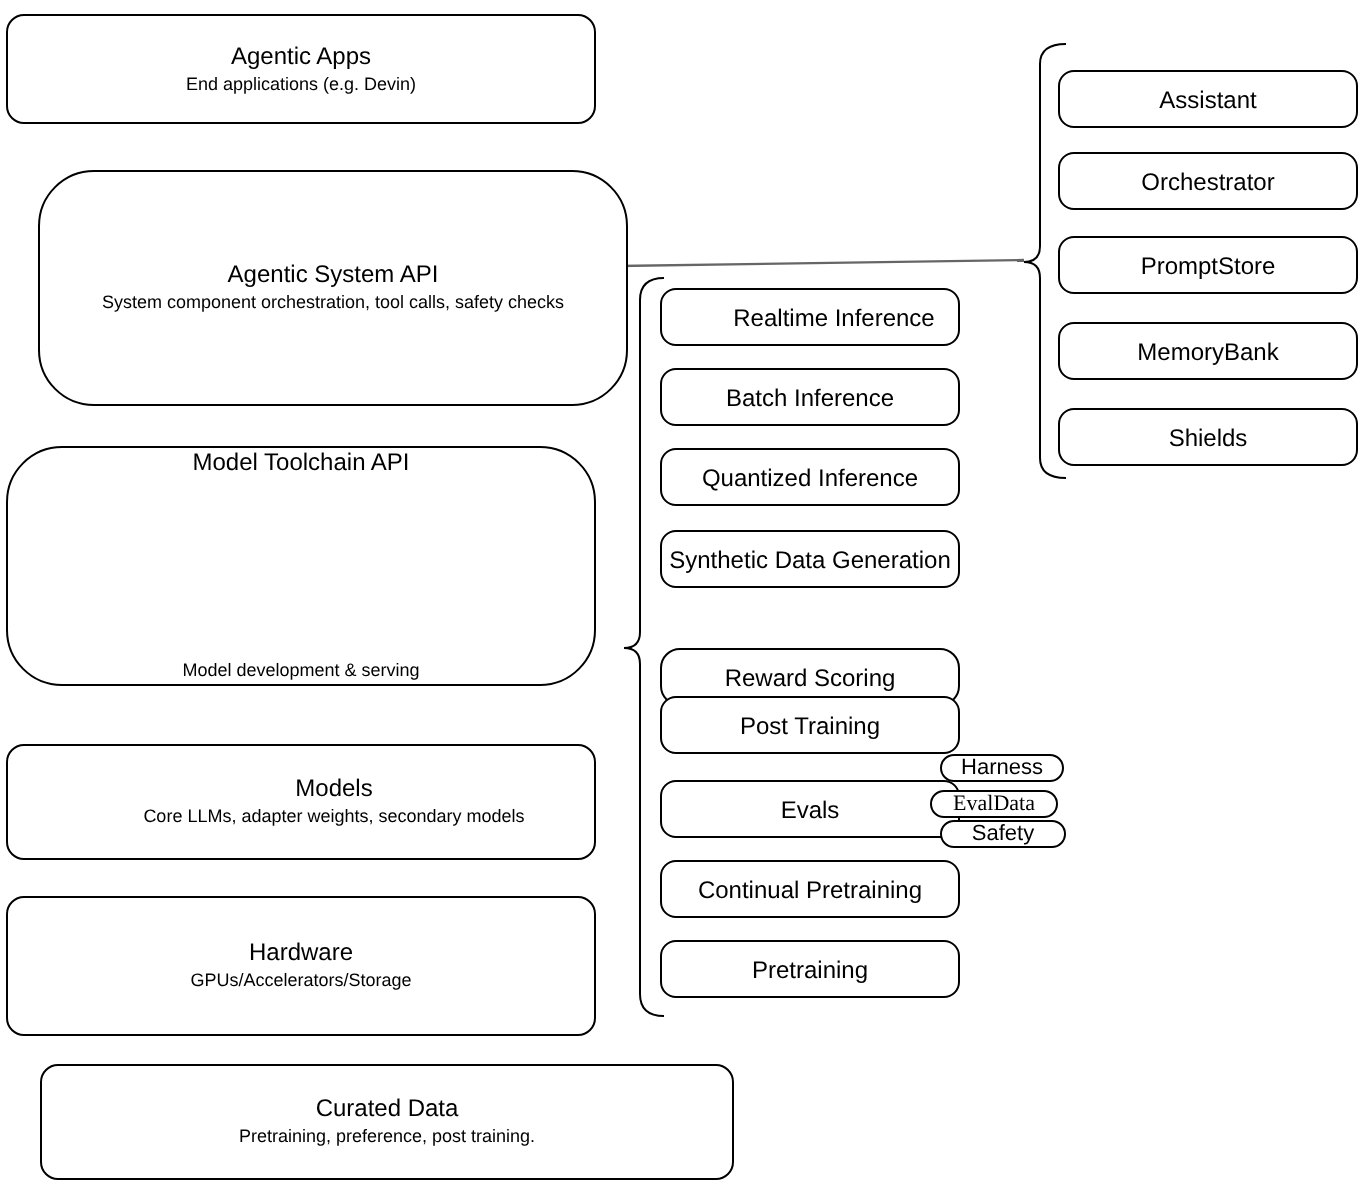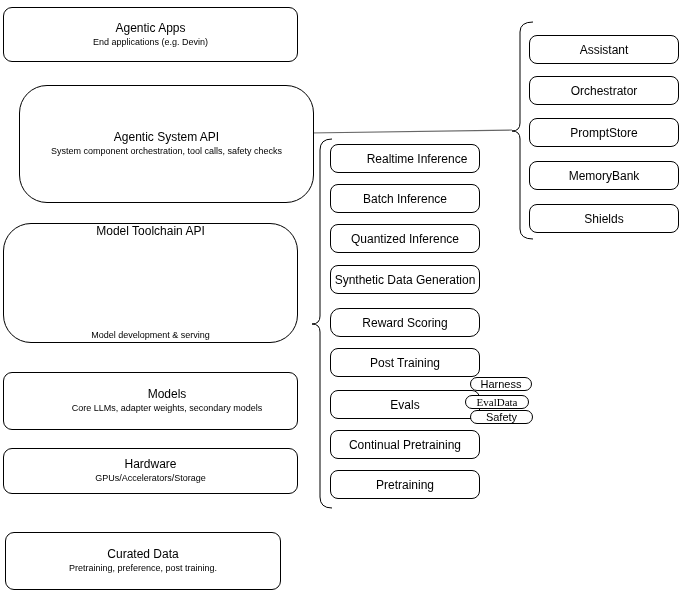--- a/index.html
+++ b/index.html
@@ -20,25 +20,25 @@
   .pill{
     position:absolute;background:#fff;border:1px solid #000;box-sizing:border-box;
     border-radius:8px;font-size:11px;line-height:12px;display:flex;align-items:center;
     justify-content:center;z-index:3;white-space:nowrap;
   }
   
   .pos-l0{left:3px;top:7px;width:295px;height:55px;}
   .pos-l1{left:3px;top:85px;width:295px;height:118px;border-radius:28px;margin-left:16px;}
   .pos-l2{left:3px;top:223px;width:295px;height:120px;border-radius:28px;justify-content:space-between;}
   .pos-l3{left:3px;top:372px;width:295px;height:58px;padding-left:33px;}
-  .pos-l4{left:3px;top:448px;width:295px;height:46px;}
-  .pos-l5{left:5px;top:532px;width:276px;height:58px;}
+  .pos-l4{left:3px;top:448px;width:295px;height:70px;}
+  .pos-l5{left:20px;top:532px;width:347px;height:58px;}
   
   .pos-m0{top:144px;padding-left:24px;} .pos-m1{top:184px;} .pos-m2{top:224px;}
-  .pos-m3{top:265px;} .pos-m4{top:308px;border-radius:10px;} .pos-m5{top:348px;}
+  .pos-m3{top:265px;} .pos-m4{top:324px;border-radius:10px;} .pos-m5{top:348px;}
   .pos-m6{top:390px;} .pos-m7{top:430px;} .pos-m8{top:470px;}
   
   .pos-r0{top:35px;} .pos-r1{top:76px;} .pos-r2{top:118px;}
   .pos-r3{top:161px;} .pos-r4{top:204px;}
   
   .pos-p0{left:470px;top:377px;width:62px;height:14px;}
   .pos-p1{left:465px;top:395px;width:64px;height:14px;font-family:Liberation Serif, serif;}
   .pos-p2{left:470px;top:410px;width:63px;height:14px;}
 </style>
 </head>

